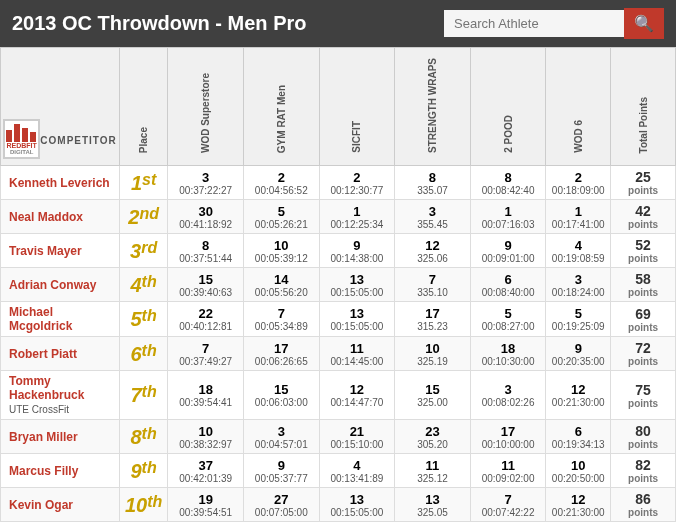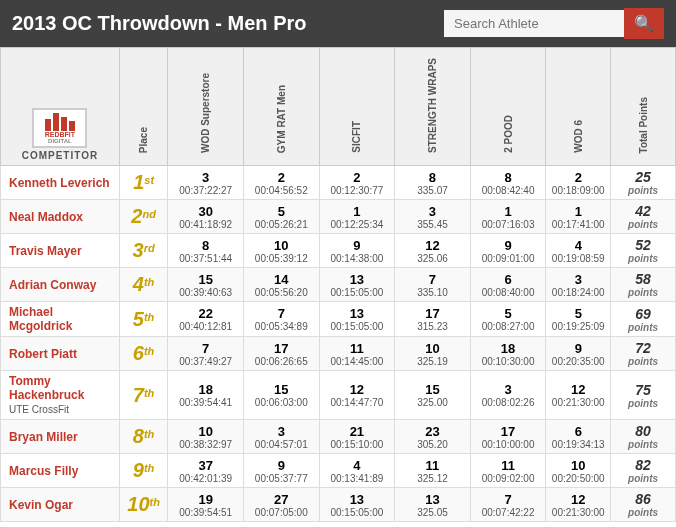--- a/index.html
+++ b/index.html
@@ -70,21 +70,20 @@
       font-weight: bold;
       color: #555;
     }
 
     .th-competitor {
       text-align: center;
       vertical-align: bottom;
     }
     .th-competitor .logo-area {
       display: flex;
-      flex-direction: column;
       align-items: center;
     }
     .logo-box {
       width: 55px;
       height: 40px;
       background: #fff;
       border: 2px solid #ccc;
       display: flex;
       align-items: center;
       justify-content: center;
@@ -164,21 +163,21 @@
       font-weight: bold;
       text-align: center;
     }
     .place-num {
       font-size: 20px;
       color: #c8a000;
       font-style: italic;
       font-weight: bold;
     }
     .place-suffix {
-      font-size: 11px;
+      font-size: 16px;
       color: #c8a000;
       vertical-align: super;
     }
 
     td.data-cell {
       font-size: 11px;
     }
     .rank-num {
       font-weight: bold;
       font-size: 13px;
@@ -186,21 +185,20 @@
     }
     .time-val {
       font-size: 10px;
       color: #555;
       display: block;
     }
 
     td.total-cell {
       font-weight: bold;
       font-size: 12px;
-      font-style: italic;
     }
     .pts-num {
       font-weight: bold;
       font-size: 14px;
       color: #333;
       display: block;
     }
     .pts-label {
       font-size: 10px;
       color: #777;

